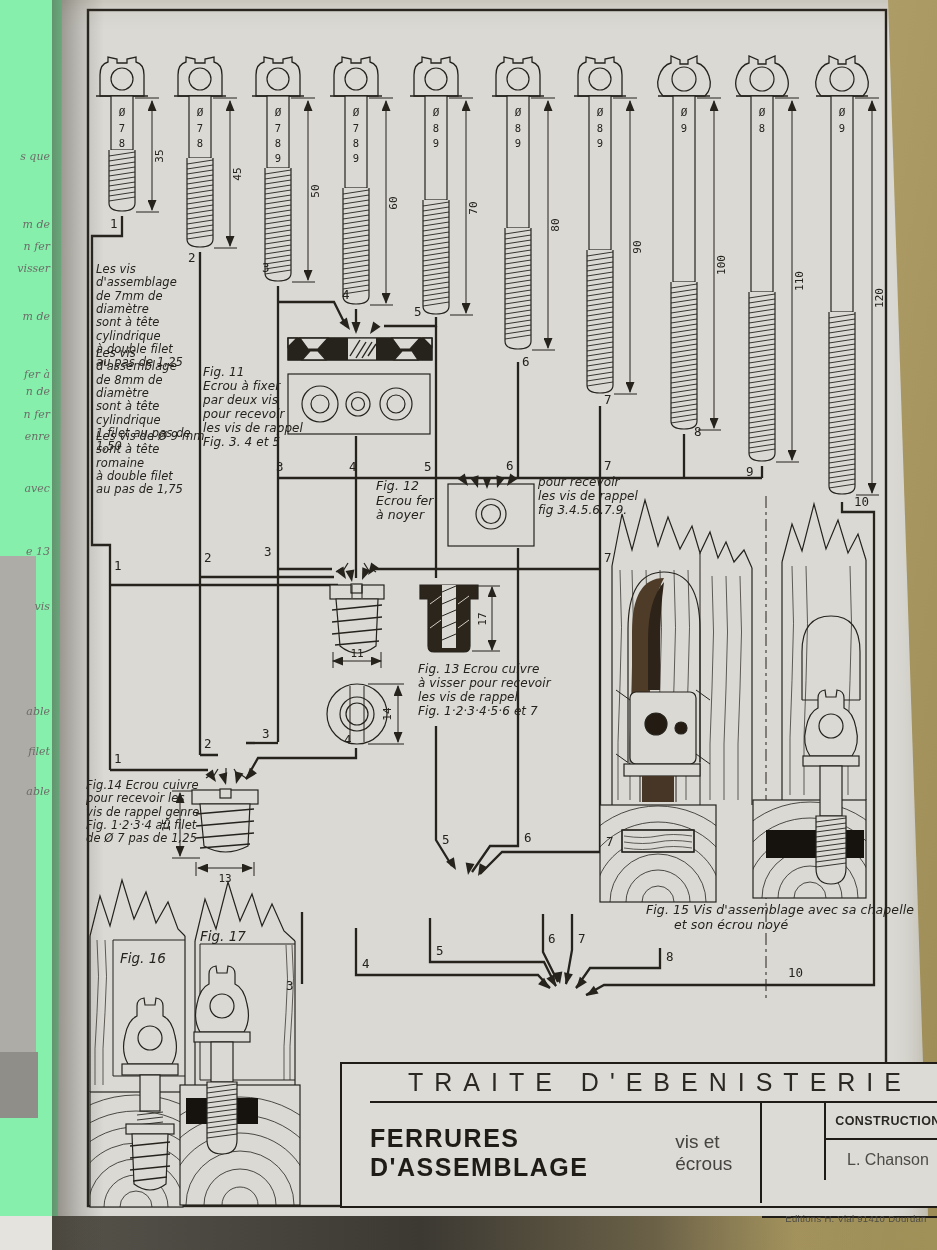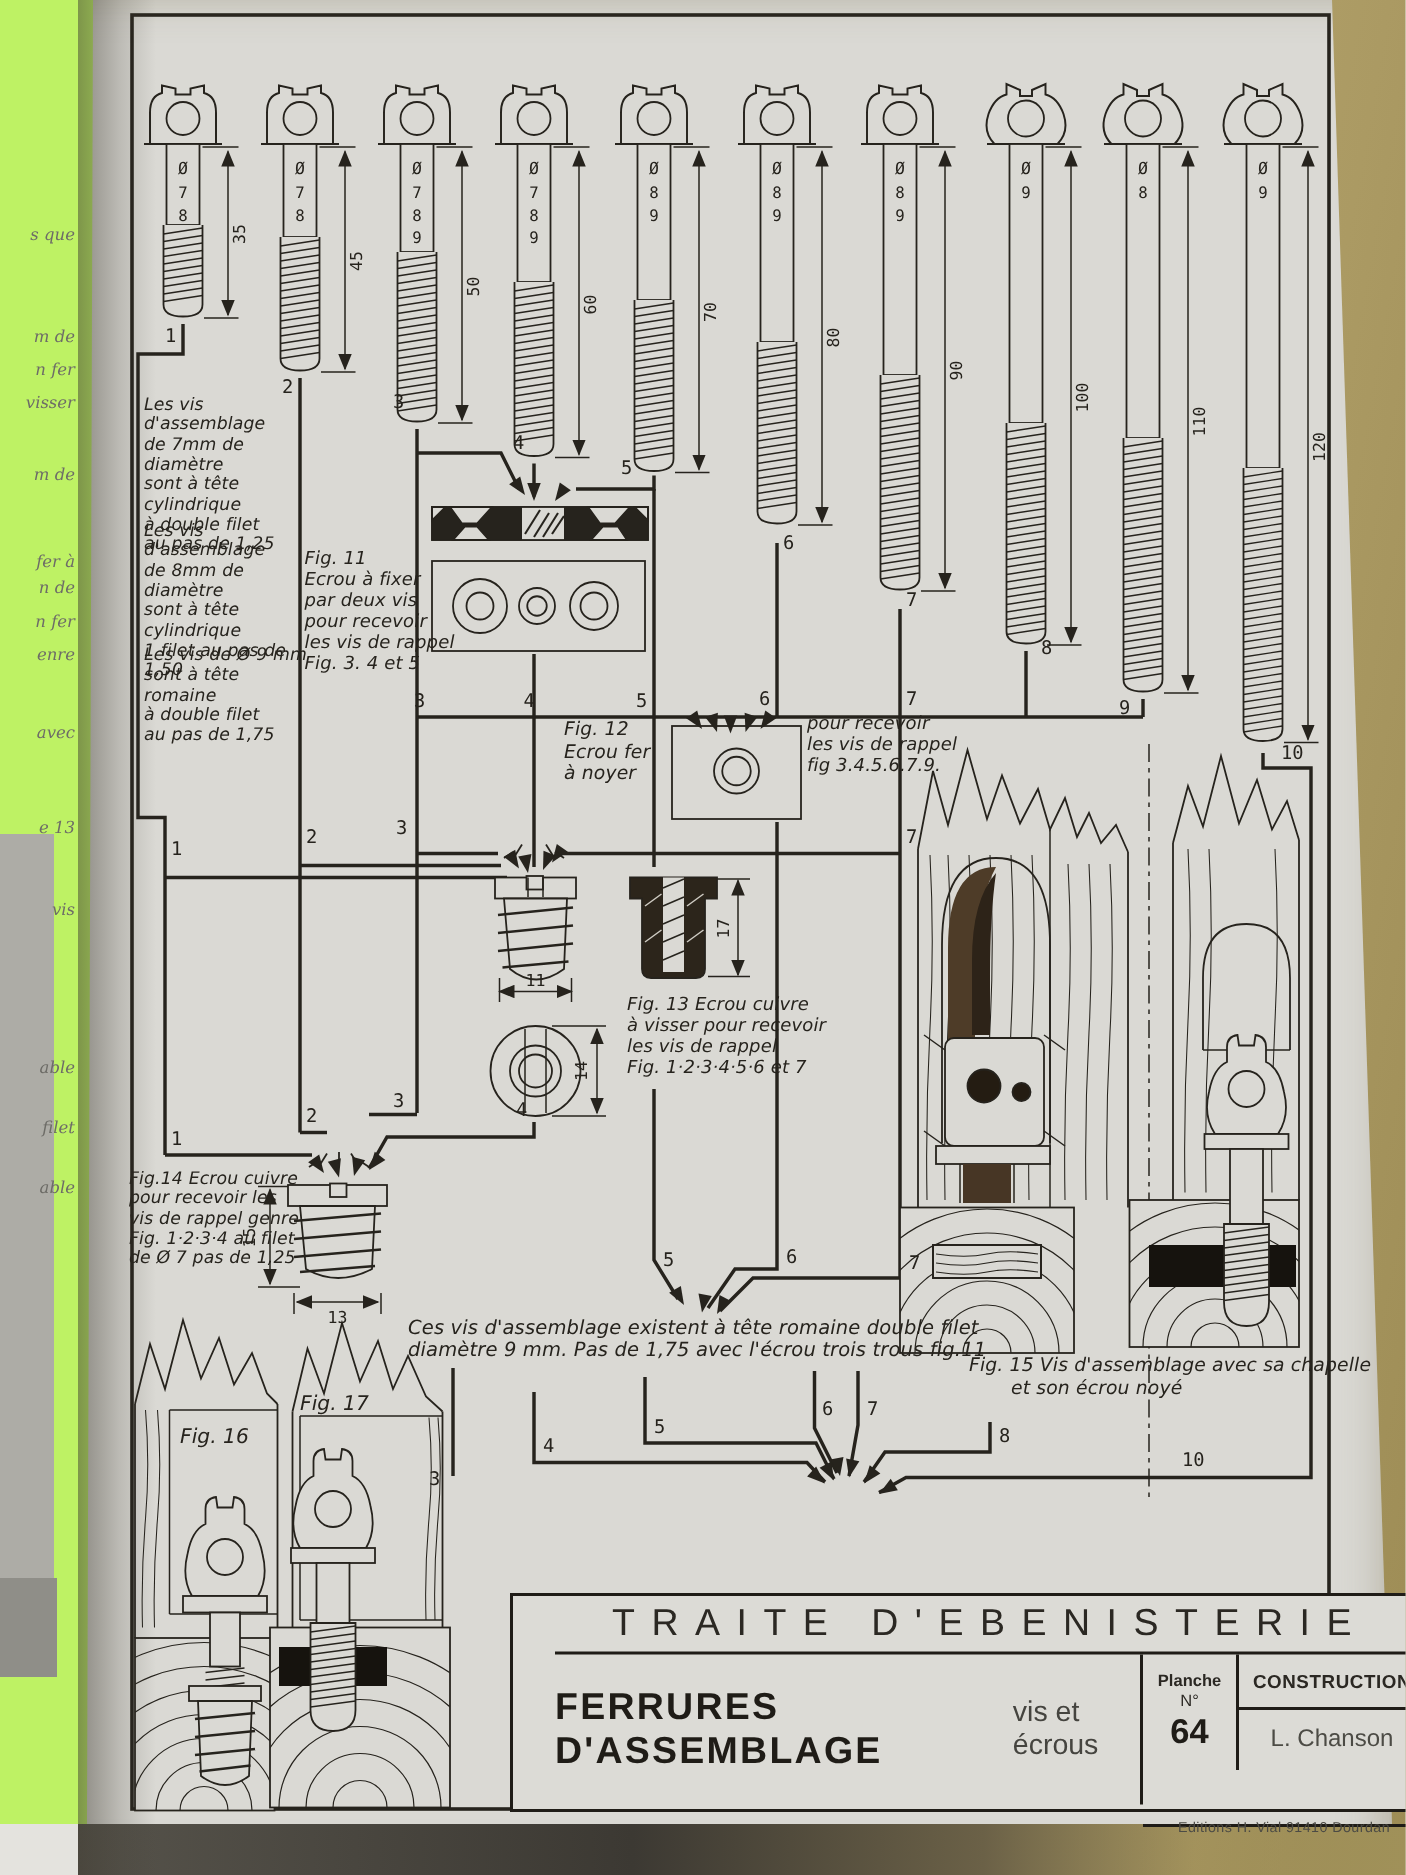--- a/index.html
+++ b/index.html
@@ -1,21 +1,21 @@
 <!DOCTYPE html>
 <html><head>
 <meta charset="utf-8">
 <style>
   html,body{margin:0;padding:0;}
   body{
     width:937px;height:1250px;position:relative;overflow:hidden;
     background:linear-gradient(100deg,#b9a973 55%,#ab9a63 80%,#9d8c55 100%);
     font-family:"DejaVu Sans",sans-serif;color:#26231d;
   }
-  .facing{position:absolute;left:0;top:0;width:62px;height:1250px;background:#bef264;}
+  .facing{position:absolute;left:0;top:0;width:62px;height:1250px;background:#86efac;}
   .facing .frag{position:absolute;right:12px;font-family:"DejaVu Serif",serif;font-style:italic;
     font-size:11px;color:#6d6c67;white-space:nowrap;}
   .facing .photo1{position:absolute;left:0;top:556px;width:36px;height:496px;background:#adaca6;}
   .facing .photo2{position:absolute;left:0;top:1052px;width:38px;height:66px;background:#8f8e88;}
   .gutter{position:absolute;left:52px;top:0;width:52px;height:1250px;
     background:linear-gradient(90deg,rgba(62,58,48,.50),rgba(62,58,48,.18) 55%,rgba(62,58,48,0));pointer-events:none;z-index:5;}
   .page{position:absolute;left:0;top:0;width:937px;height:1250px;background:#dad9d4;
     clip-path:polygon(62px 0px,888px 0px,928px 1216px,58px 1216px);}
   .page-shade{position:absolute;inset:0;box-shadow:inset -18px 0 28px rgba(110,100,70,.28), inset 0 -14px 24px rgba(110,100,70,.18);pointer-events:none;}
   .bottom-strip{position:absolute;left:0;top:1216px;width:937px;height:34px;
@@ -835,40 +835,31 @@
       <div>vis de rappel genre</div>
       <div>Fig. 1·2·3·4  au filet</div>
       <div>de Ø 7  pas de 1,25</div>
     </div>
     <div class="cap" style="left: 646px; top: 903px; width: 285px; font-size: 12.5px;">
       <div>Fig. 15  Vis d'assemblage avec sa chapelle</div>
       <div class="l2i">et son écrou noyé</div>
     </div>
     <div class="figlabel" style="left: 120px; top: 950px;">Fig. 16</div>
     <div class="figlabel" style="left: 200px; top: 928px;">Fig. 17</div>
-    <div class="cap" style="left: 272px; top: 878px; width: 440px; font-size: 13px;">
-      <div>Ces vis d'assemblage existent à tête romaine double filet</div>
-      <div>diamètre  9 mm.  Pas de 1,75 avec l'écrou trois trous fig.11</div>
-    </div>
   </div>
 
 <div class="gutter"></div>
 <div class="bottom-strip"></div>
 
 <div class="tb">
   <div class="tb-title">TRAITE  D'EBENISTERIE</div>
   <div class="tb-low">
     <div class="tb-left">
       <div class="tb-main">FERRURES D'ASSEMBLAGE</div>
       <div class="tb-sub">vis et écrous</div>
     </div>
     <div class="tb-right">
-      <div class="tb-planche">
-        <span class="pl">Planche</span>
-        <span class="no">N°</span>
-        <span class="num">64</span>
-      </div>
       <div class="tb-constr">CONSTRUCTION</div>
       <div class="tb-author">L. Chanson</div>
       <div class="tb-pub">Editions H. Vial  91410 Dourdan</div>
     </div>
   </div>
 </div>
 
 </body></html>

